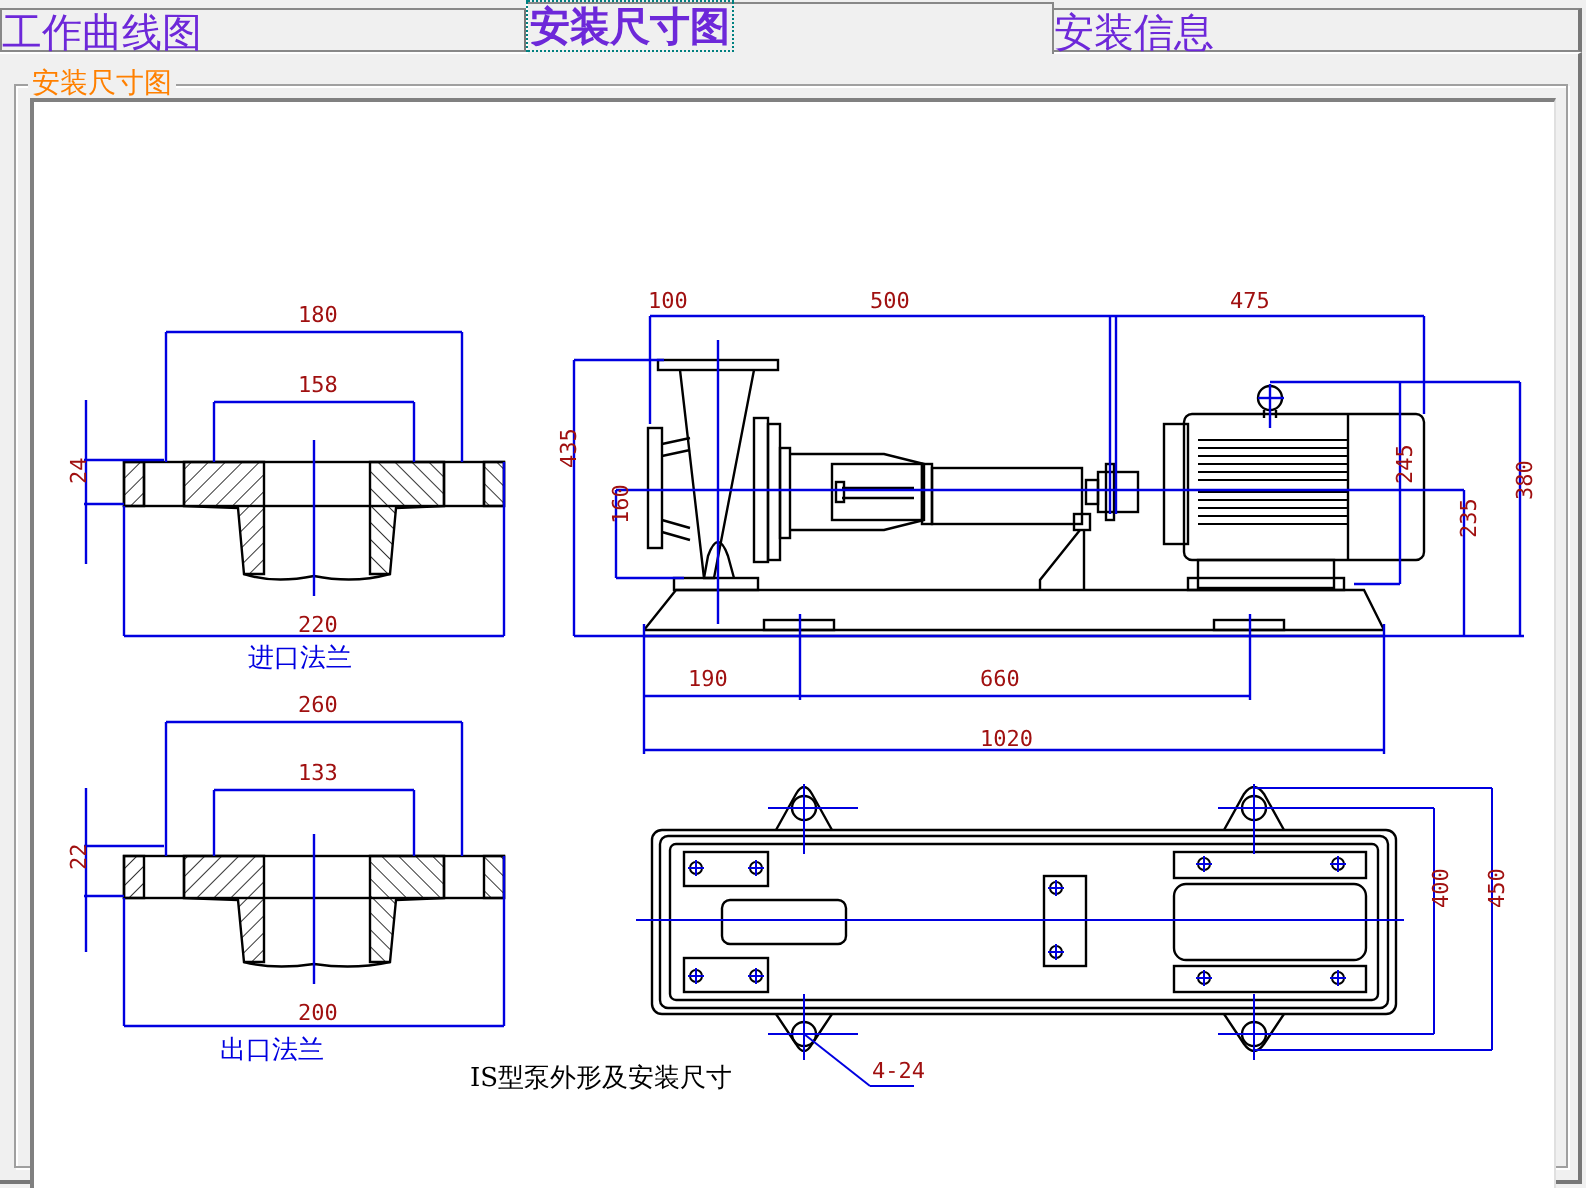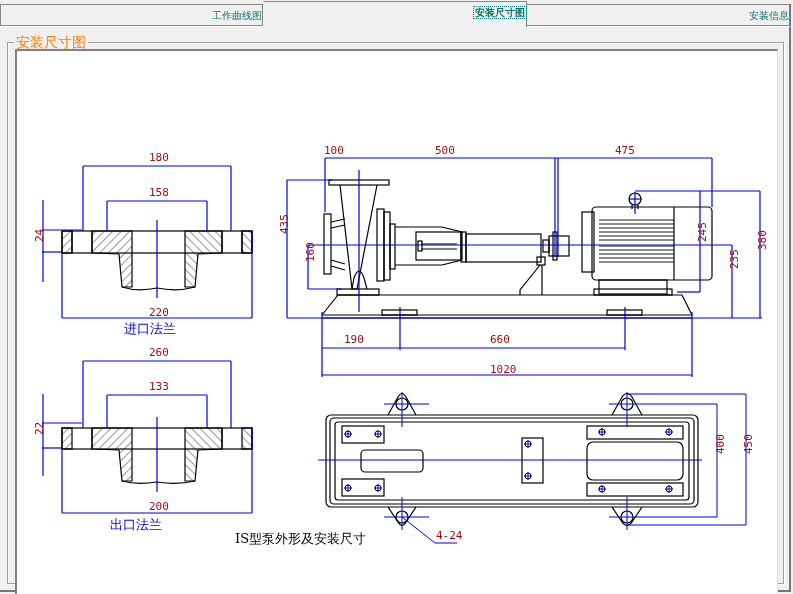--- a/index.html
+++ b/index.html
@@ -5,21 +5,21 @@
   html, body { margin:0; padding:0; }
   body {
     width:793px; height:594px; position:relative; overflow:hidden;
     background:#f0f0f0;
     font-family:"DejaVu Sans", sans-serif;
   }
   .tab {
     position:absolute; top:2px; height:22px;
     border:1px solid #888; border-bottom:none;
     background:#f0f0f0; box-sizing:border-box;
-    text-align:right; font-size:10px; line-height:22px; color:#0f766e;
+    text-align:left; font-size:20px; line-height:22px; color:#6d28d9;
     cursor:pointer;
   }
   .tab.inactive { top:4px; height:22px; border-bottom:1px solid #888; }
   .tab.active { top:1px; height:26px; border-color:#888; z-index:2; background:#f0f0f0; }
   .tab.active span {
     font-weight:bold; outline:1px dotted #008080; padding:0 1px;
   }
   #tab-curve { left:0; width:264px; border-right:2px solid #777; }
   #tab-install { left:263px; width:264px; border-left:1px solid #fff; }
   #tab-info { left:526px; width:265px; border-right:2px solid #777; }

